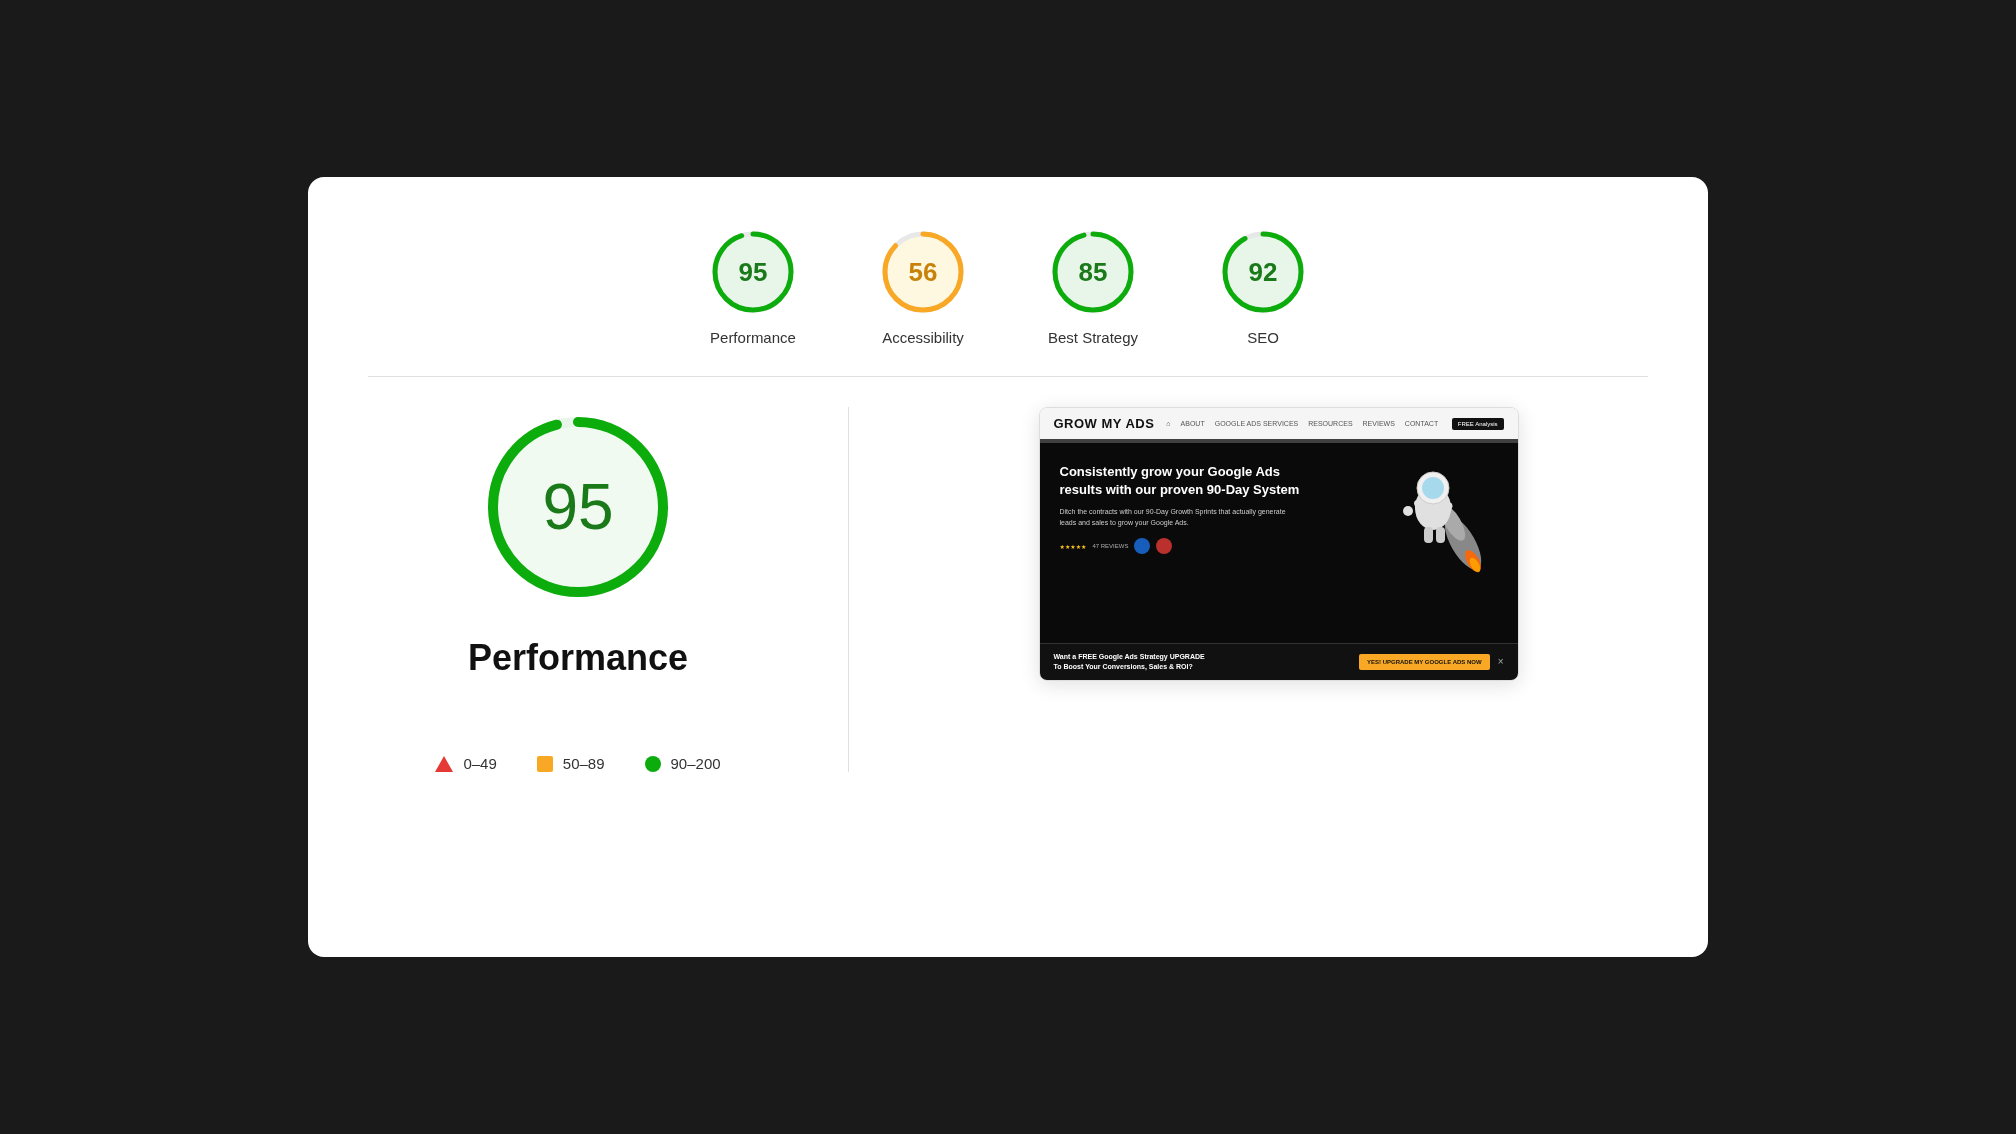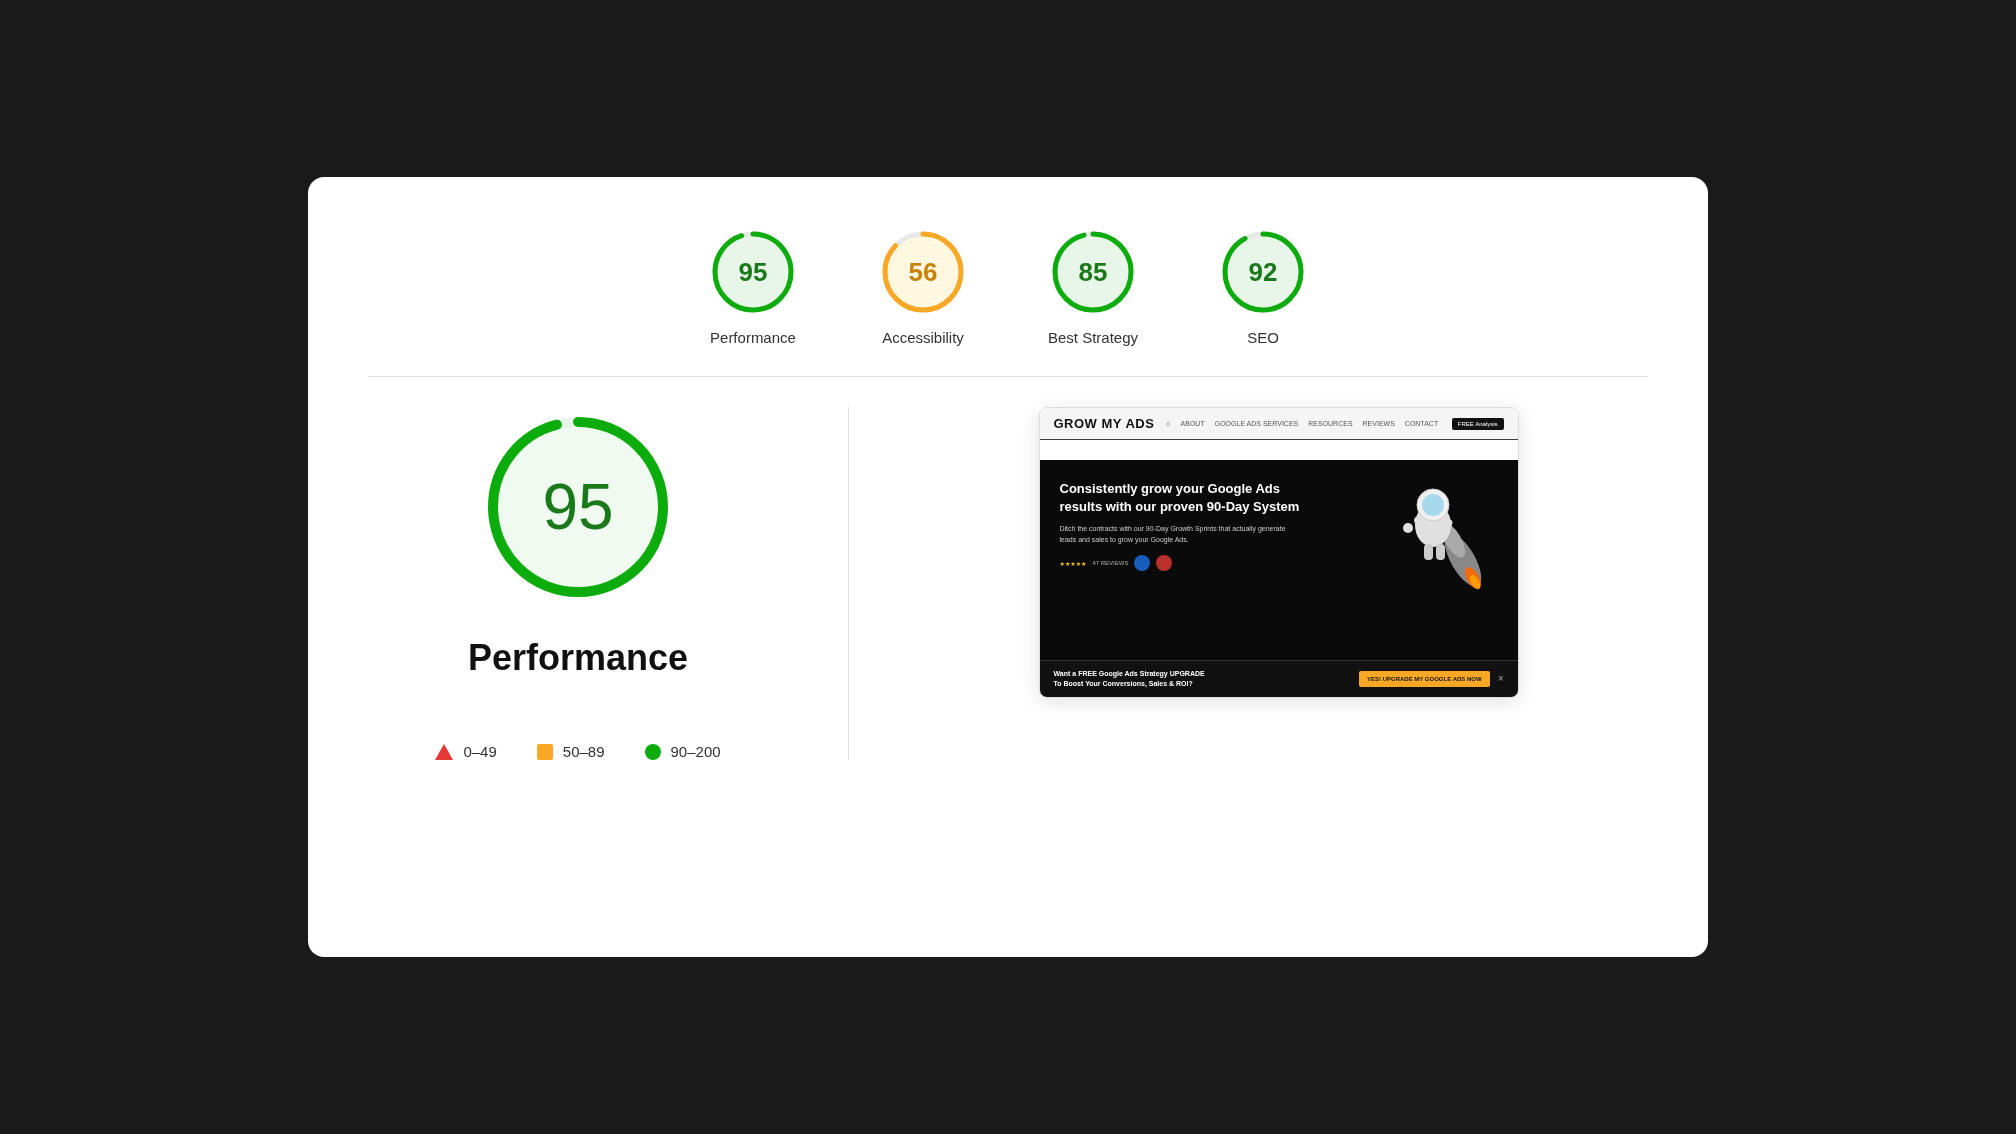--- a/index.html
+++ b/index.html
@@ -123,21 +123,21 @@
     }
     .description a {
       color: #1a73e8;
       text-decoration: none;
     }
 
     
     .legend {
       display: flex;
       gap: 40px;
-      margin-top: 48px;
+      margin-top: 60px;
       align-items: center;
     }
     .legend-item {
       display: flex;
       align-items: center;
       gap: 10px;
       font-size: 15px;
       color: #333;
     }
     .legend-triangle {
@@ -185,21 +185,21 @@
       width: 480px;
       box-shadow: 0 4px 20px rgba(0,0,0,0.12);
     }
 
     .preview-header {
       background: #f5f5f5;
       padding: 8px 14px;
       display: flex;
       align-items: center;
       gap: 12px;
-      border-bottom: 1px solid #404040;
+      border-bottom: 4px solid #404040;
     }
 
     .preview-logo {
       font-weight: 900;
       font-size: 13px;
       letter-spacing: 0.5px;
       color: #111;
     }
 
     .preview-nav {
@@ -224,21 +224,20 @@
     }
 
     .preview-hero {
       background: #0a0a0a;
       padding: 20px 20px;
       position: relative;
       min-height: 200px;
       display: flex;
       align-items: flex-start;
       overflow: hidden;
-      margin-top: 20px;
     }
 
     .preview-hero-text {
       color: #fff;
       max-width: 55%;
       z-index: 2;
     }
     .preview-hero-title {
       font-size: 13px;
       font-weight: 800;

